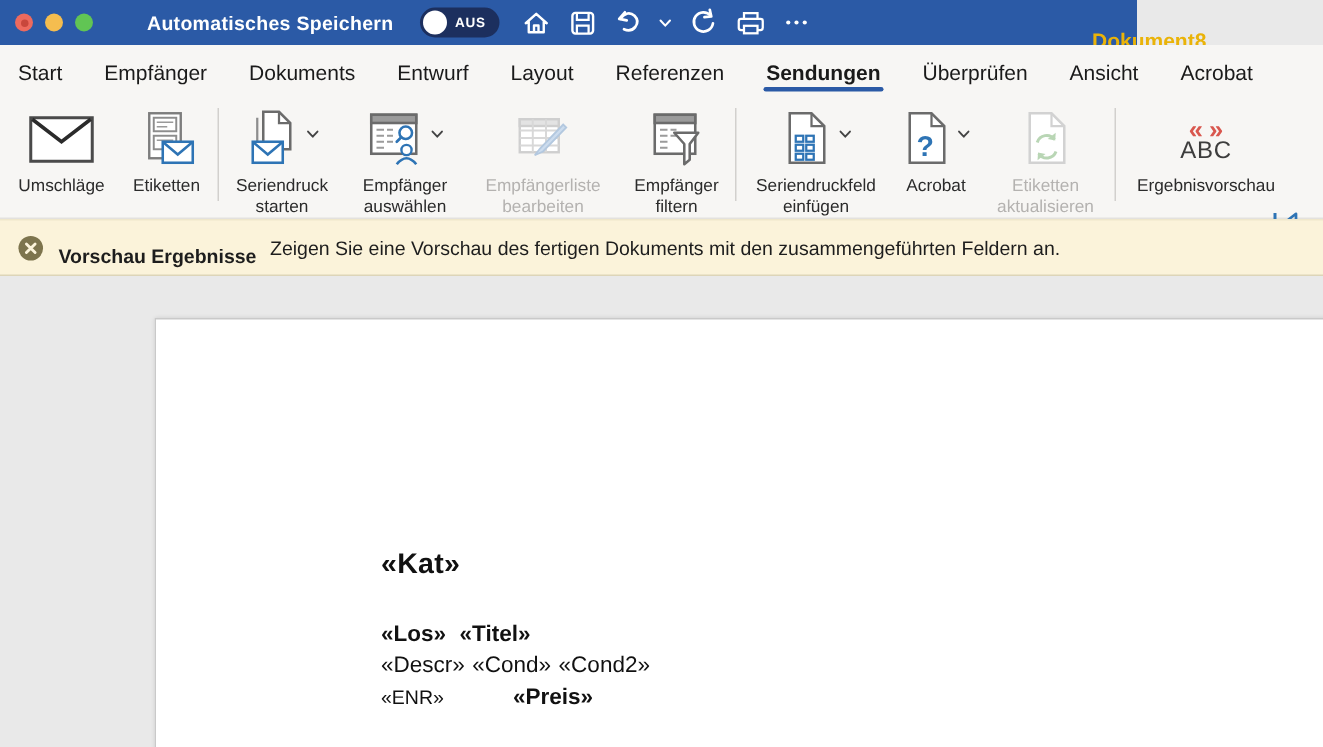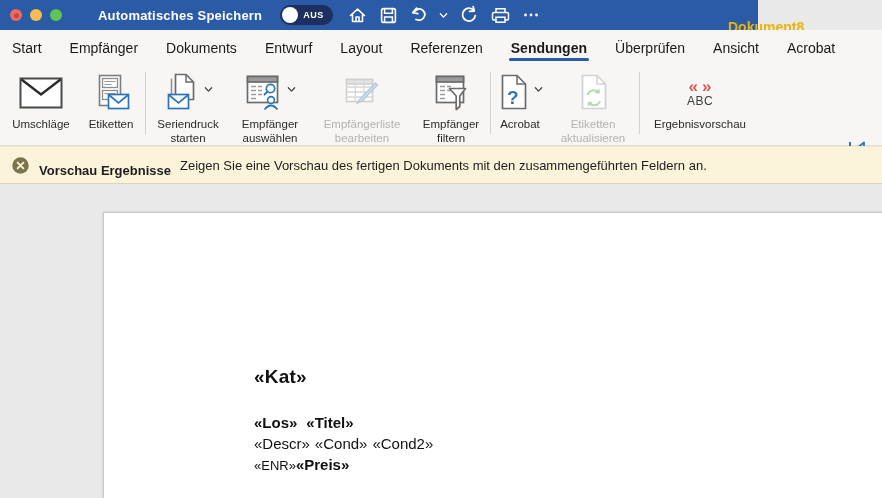--- a/index.html
+++ b/index.html
@@ -36,21 +36,21 @@
   .rdivider { width:1px; height:62px; background:#d2d0cd; margin:8px 1px 0 1px; }
   .ritem { display:flex; flex-direction:column; align-items:center; cursor:pointer; padding-top:6px; }
   .ritem .iconrow { height:46px; display:flex; align-items:center; justify-content:center; gap:3px; }
   .ritem .rlabel { font-size:11.5px; line-height:13.5px; color:#2b2b2b; text-align:center; margin-top:2px; }
   .ritem.disabled { cursor:default; }
   .ritem.disabled .rlabel { color:#b4b2b0; }
   .chev { margin-top:-8px; }
 
   .ev-icon { display:flex; flex-direction:column; align-items:center; }
   .ev-quotes { font-size:17px; font-weight:bold; color:#d9574e; letter-spacing:4px; line-height:16px; padding-left:4px; }
-  .ev-abc { font-size:12px; color:#3d3d3d; letter-spacing:.5px; line-height:12px; }
+  .ev-abc { font-size:16px; color:#3d3d3d; letter-spacing:.5px; line-height:12px; }
 
   .nav-first { position:absolute; left:843px; top:74px; }
   .nav-prev { position:absolute; left:874px; top:74px; width:8px; overflow:hidden; }
   .find-row { position:absolute; left:843px; top:112px; display:flex; align-items:center; gap:4px; }
   .find-label { font-size:11.5px; color:#2b2b2b; white-space:nowrap; }
 
   
   .messagebar { position:absolute; left:0; top:146px; width:882px; height:38px; background:#fbf3da; border-top:1px solid #efe7cb; border-bottom:1px solid #ddd5b8; display:flex; align-items:center; padding-left:12px; }
   .mb-icon { width:17px; height:17px; flex:0 0 auto; cursor:pointer; }
   .mb-title { font-size:13px; font-weight:bold; color:#1d1d1d; margin-left:10px; white-space:nowrap;margin-top:11px; }
@@ -60,21 +60,21 @@
   .docarea { position:absolute; left:0; top:184px; width:882px; height:314px; background:#e9e9e9; }
   .page { position:absolute; left:103px; top:28px; width:790px; height:300px; background:#fff; border:1px solid #c9c9c9; box-shadow:0 0 3px rgba(0,0,0,.12); }
   .page-content { padding-left:150px; padding-top:153px; color:#111; }
   .fld-kat { font-size:19px; font-weight:bold; letter-spacing:.2px; }
   .fld-line1 { margin-top:26px; font-size:15px; font-weight:bold; }
   .fld-line1 .t2 { margin-left:9px; }
   .fld-line2 { margin-top:4px; font-size:15px; }
   .fld-line2 span { margin-right:5px; }
   .fld-line3 { margin-top:4px; font-size:15px; }
   .fld-enr { font-size:13px; }
-  .fld-preis { font-weight:bold; }
+  .fld-preis { font-weight:bold; margin-left:46px; }
 
   svg { display:block; }
 </style>
 </head>
 <body>
 
 <div class="app">
 
   <div class="titlebar">
     <div class="lights">
@@ -230,20 +230,38 @@
             <path d="M17.5 15.5 H33.5 L27.8 23 V33.5 L24.2 36.5 V23 Z" fill="#fff" stroke="#6b6b6b" stroke-width="1.7" stroke-linejoin="round"></path>
           </svg>
         </div>
         <div class="rlabel">Empfänger filtern</div>
       </div>
     </div>
 
     <div class="rdivider"></div>
 
     <div class="rgroup">
+      <div class="ritem" style="width:104px">
+        <div class="iconrow">
+          <svg width="36" height="40" viewBox="0 0 36 40">
+            <path d="M6.5 2.5 H21 L29.5 11 V35.5 H6.5 Z" fill="#fff" stroke="#6b6b6b" stroke-width="1.7"></path>
+            <path d="M21 2.5 V11 H29.5" fill="none" stroke="#6b6b6b" stroke-width="1.5"></path>
+            <rect x="10.5" y="17.5" width="5" height="4" fill="none" stroke="#2e74b5" stroke-width="1.5"></rect>
+            <rect x="17.5" y="17.5" width="5" height="4" fill="none" stroke="#2e74b5" stroke-width="1.5"></rect>
+            <rect x="10.5" y="23.5" width="5" height="4" fill="none" stroke="#2e74b5" stroke-width="1.5"></rect>
+            <rect x="17.5" y="23.5" width="5" height="4" fill="none" stroke="#2e74b5" stroke-width="1.5"></rect>
+            <rect x="10.5" y="29.5" width="5" height="4" fill="none" stroke="#2e74b5" stroke-width="1.5"></rect>
+            <rect x="17.5" y="29.5" width="5" height="4" fill="none" stroke="#2e74b5" stroke-width="1.5"></rect>
+          </svg>
+          <svg class="chev" width="9" height="9" viewBox="0 0 10 10">
+              <path d="M1.5 3 L5 6.8 L8.5 3" fill="none" stroke="#444" stroke-width="1.4" stroke-linecap="round" stroke-linejoin="round"></path>
+            </svg>
+        </div>
+        <div class="rlabel">Seriendruckfeld einfügen</div>
+      </div>
       <div class="ritem" style="width:56px">
         <div class="iconrow">
           <svg width="34" height="40" viewBox="0 0 34 40">
             <path d="M5.5 2.5 H20 L28.5 11 V35.5 H5.5 Z" fill="#fff" stroke="#6b6b6b" stroke-width="1.7"></path>
             <path d="M20 2.5 V11 H28.5" fill="none" stroke="#6b6b6b" stroke-width="1.5"></path>
             <text x="10" y="31" font-family="Liberation Sans, sans-serif" font-size="19" font-weight="bold" fill="#2e74b5">?</text>
           </svg>
           <svg class="chev" width="9" height="9" viewBox="0 0 10 10">
               <path d="M1.5 3 L5 6.8 L8.5 3" fill="none" stroke="#444" stroke-width="1.4" stroke-linecap="round" stroke-linejoin="round"></path>
             </svg>

